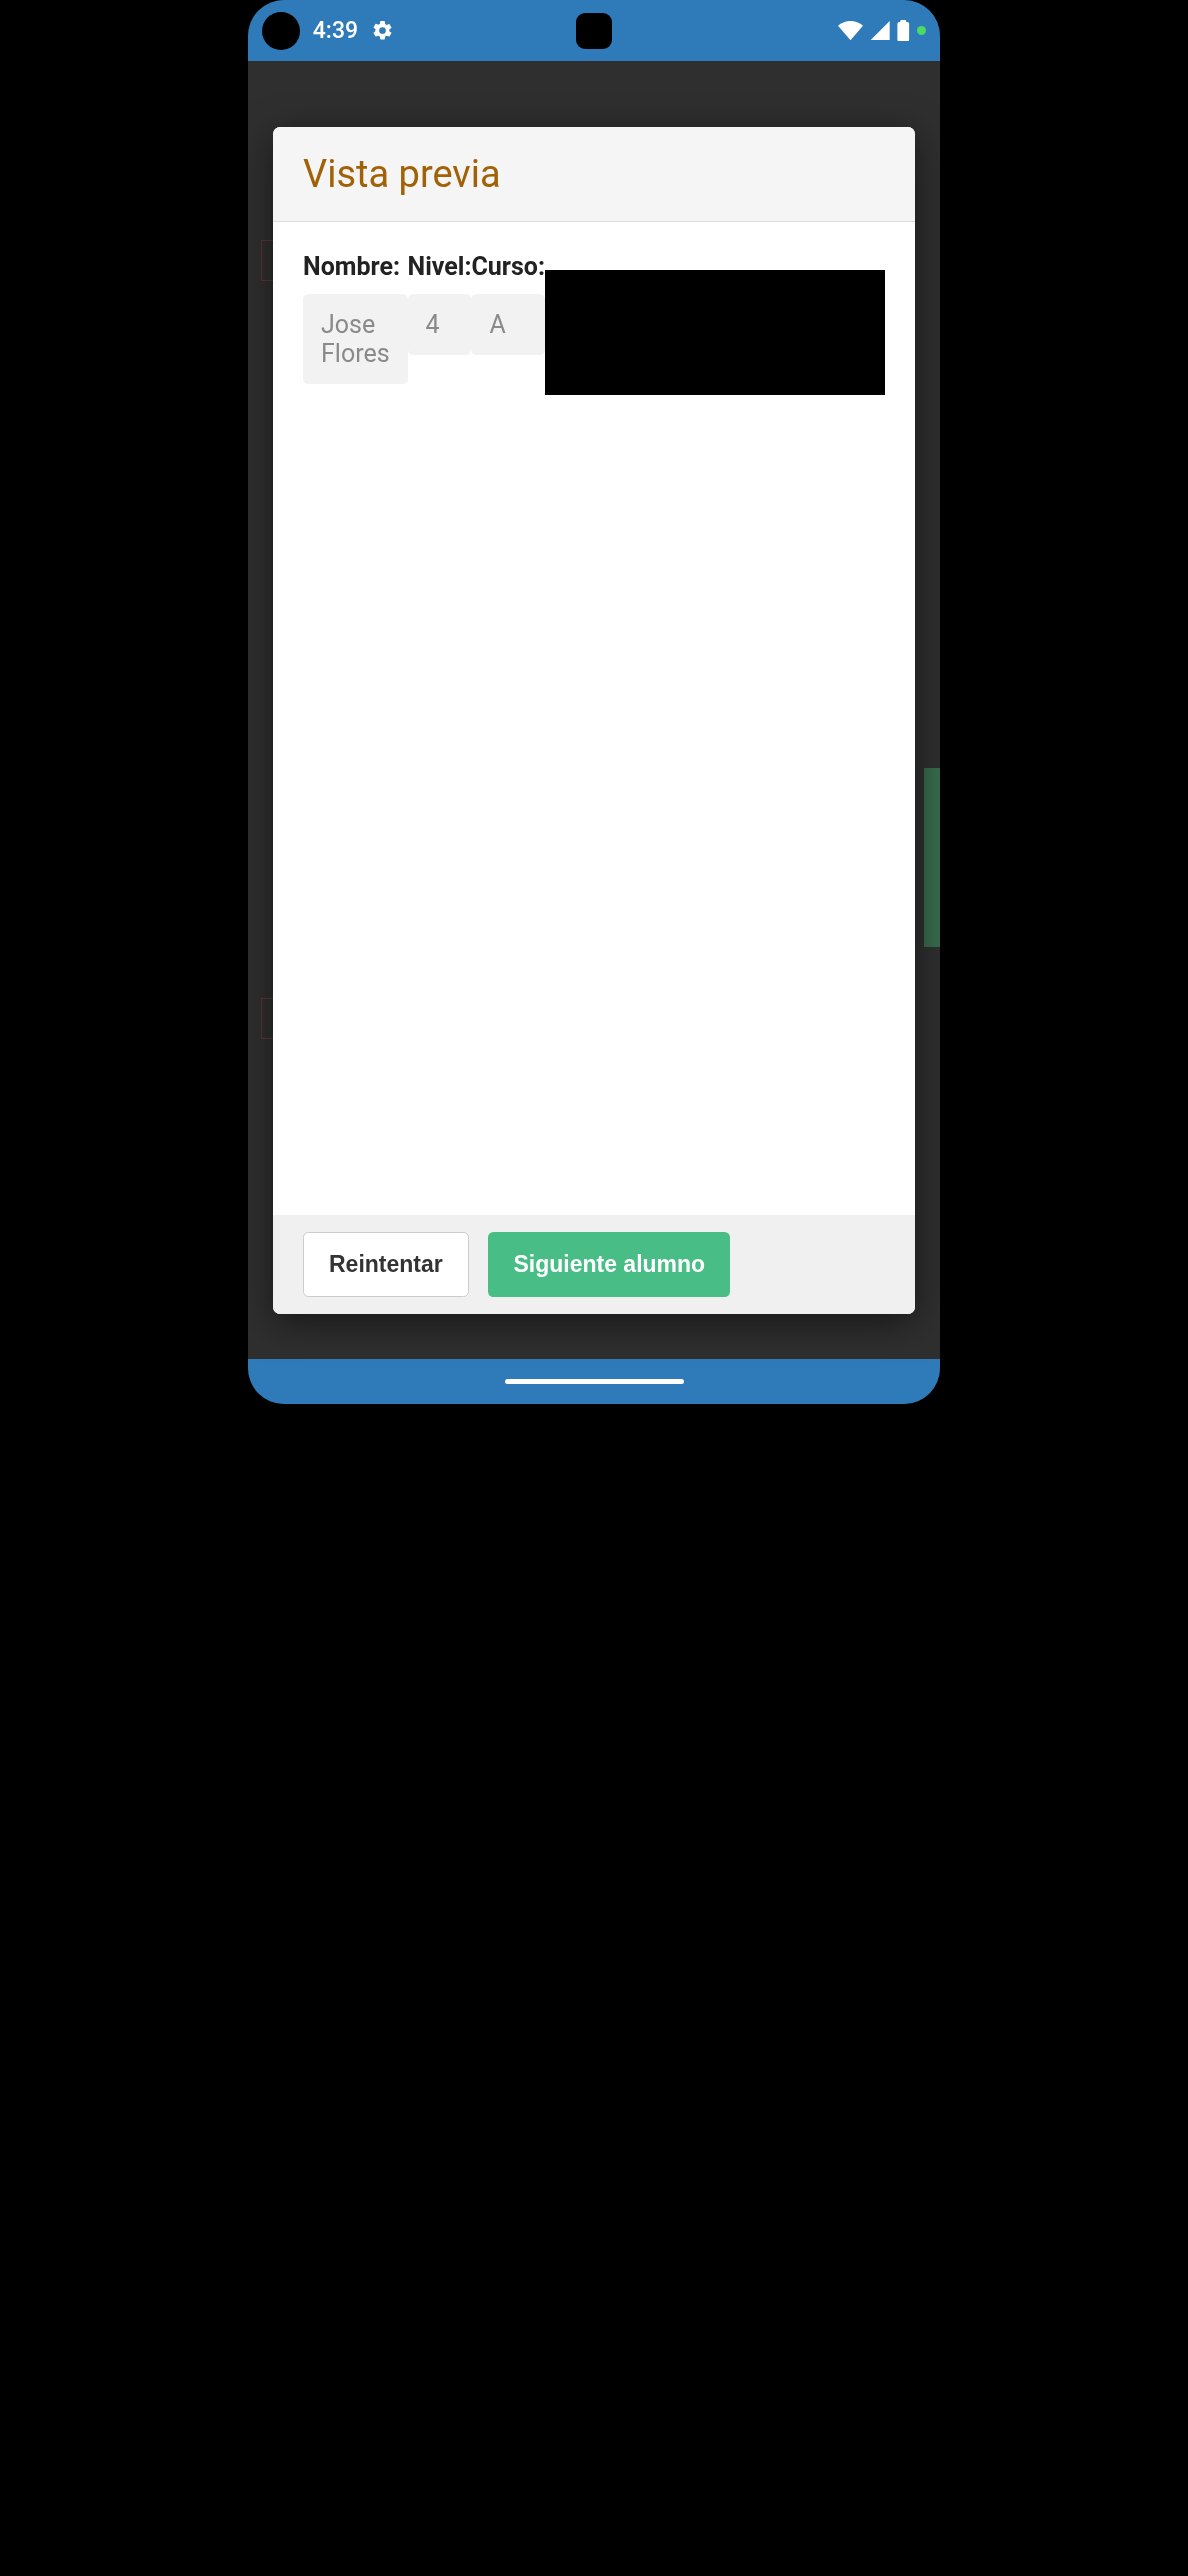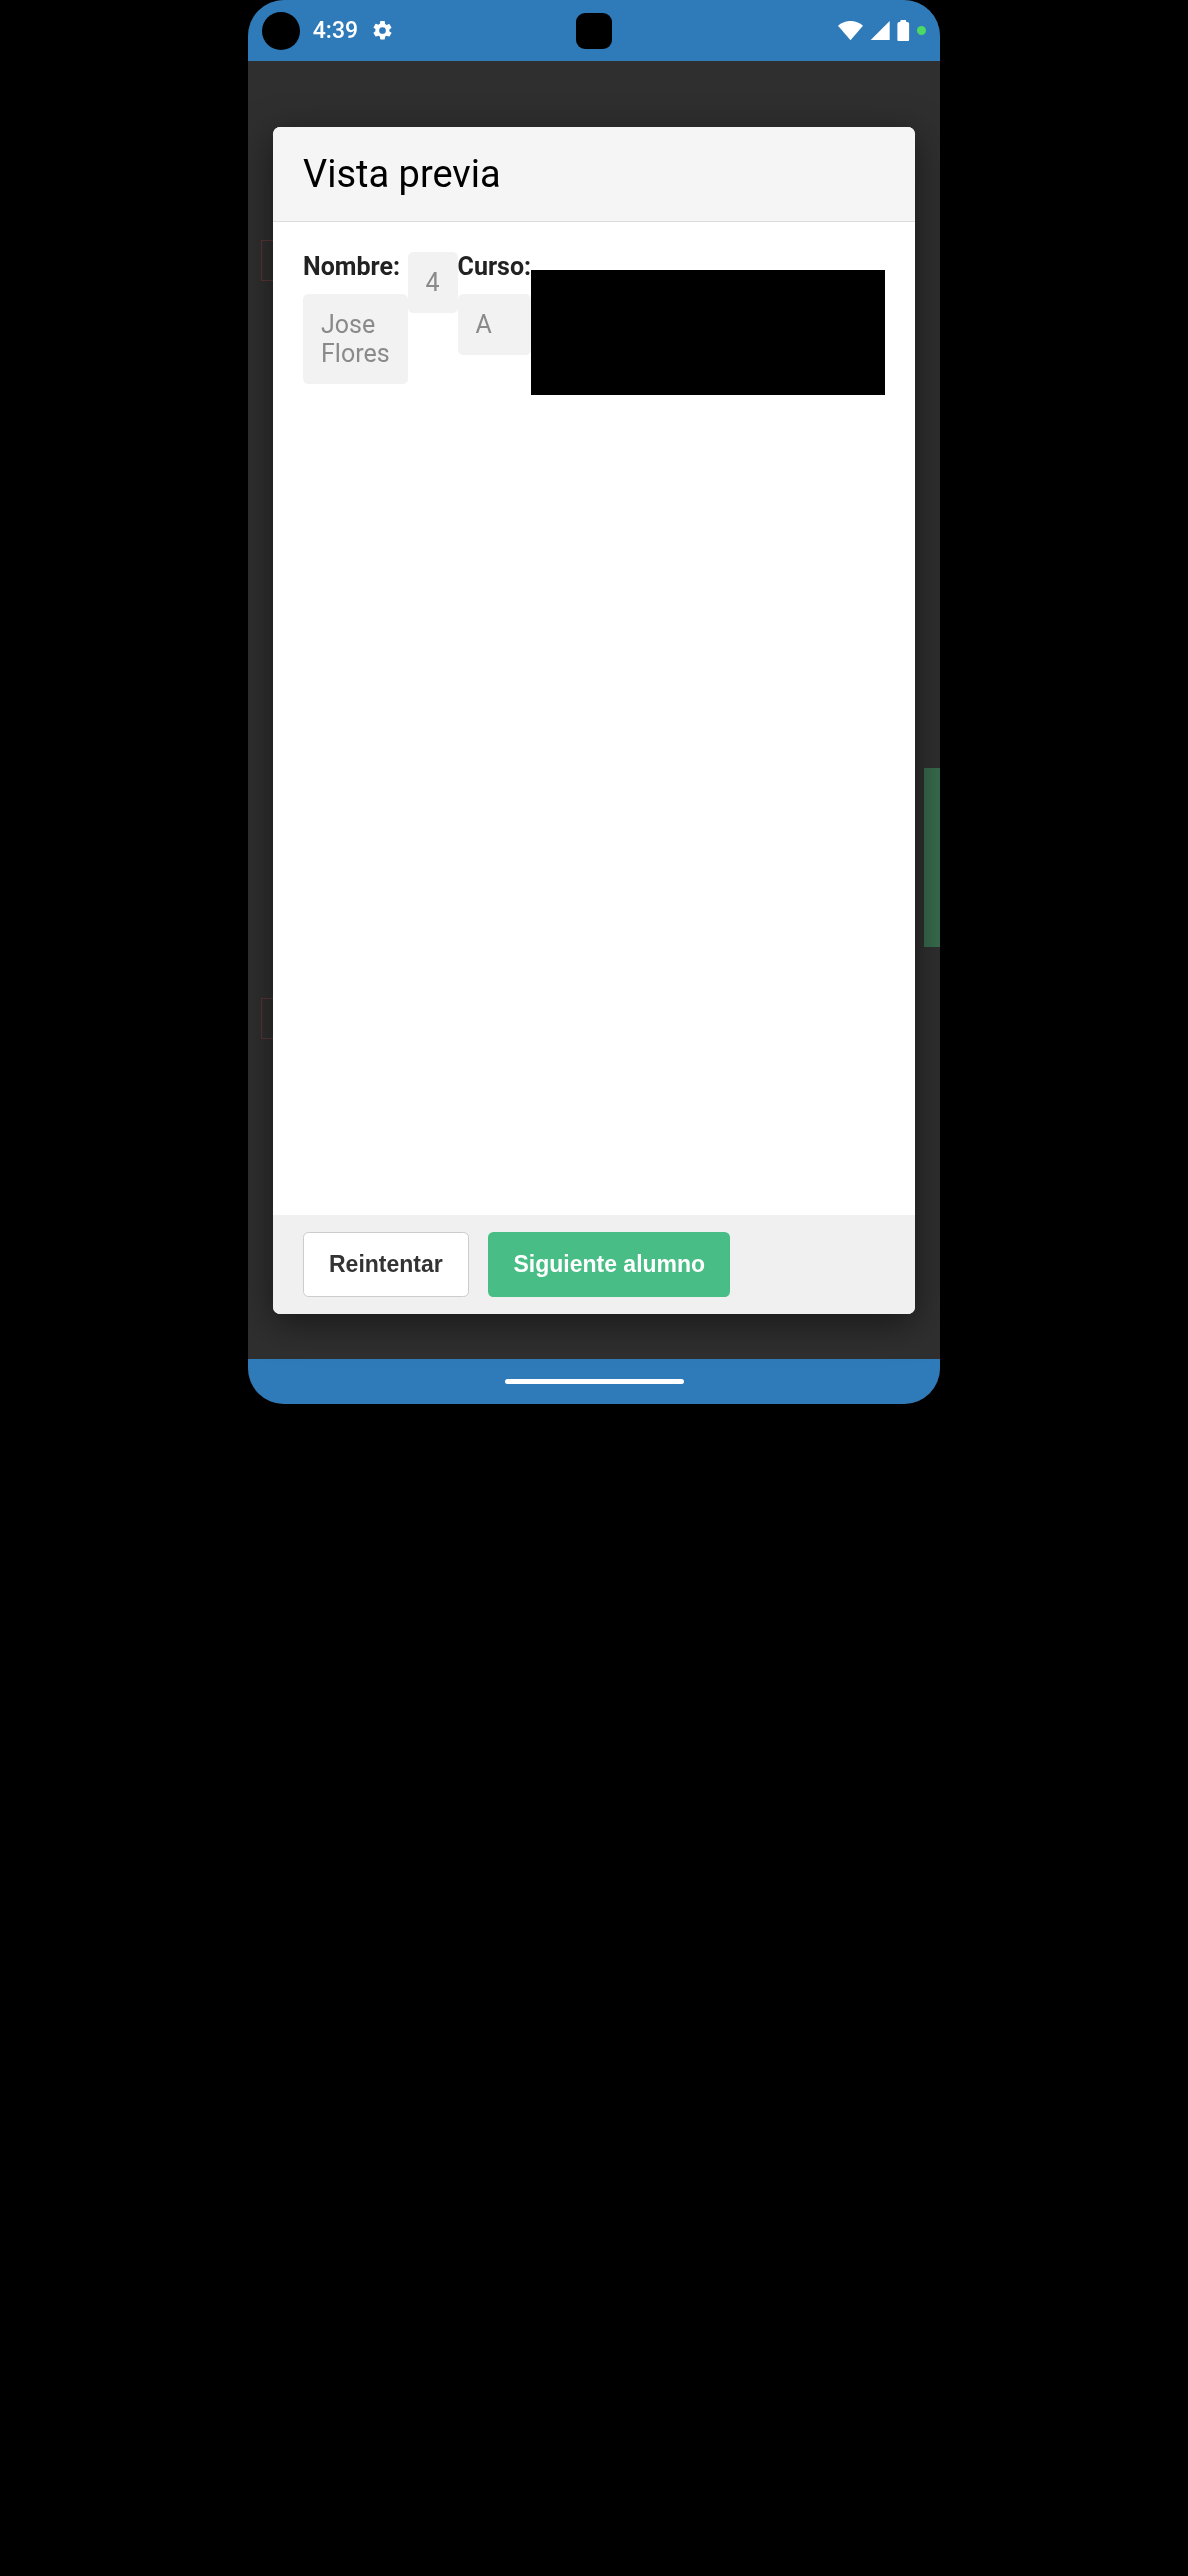--- a/index.html
+++ b/index.html
@@ -87,21 +87,21 @@
     overflow: hidden;
   }
   .dialog-header {
     background: #f5f5f5;
     padding: 25px 30px;
     border-bottom: 0.9px solid #ddd;
   }
   .dialog-title {
     font-size: 38px;
     font-weight: 400;
-    color: #000000;
+    color: #a16207;
   }
   .dialog-body {
     flex: 1;
     overflow-y: auto;
     padding: 30px;
     display: flex;
     flex-direction: row;
   }
   .field-group { margin-bottom: 23px; }
   .field-label {
@@ -207,20 +207,21 @@
       </div>
 
       <div class="dialog-body">
         <div class="field-group">
           <div class="field-label">Nombre:</div>
           <div class="field-box">Jose Flores</div>
         </div>
         <div class="field-group">
         </div>
         <div class="field-group">
+          <div class="field-label">Nivel:</div>
           <div class="field-box">4</div>
         </div>
         <div class="field-group">
           <div class="field-label">Curso:</div>
           <div class="field-box">A</div>
         </div>
         <div class="spacer"></div>
         <div class="black-block"></div>
       </div>
 

